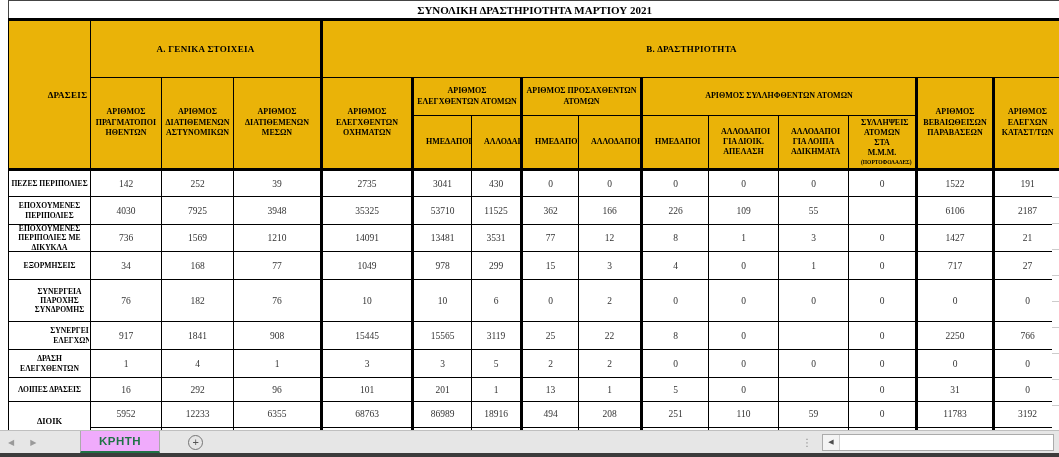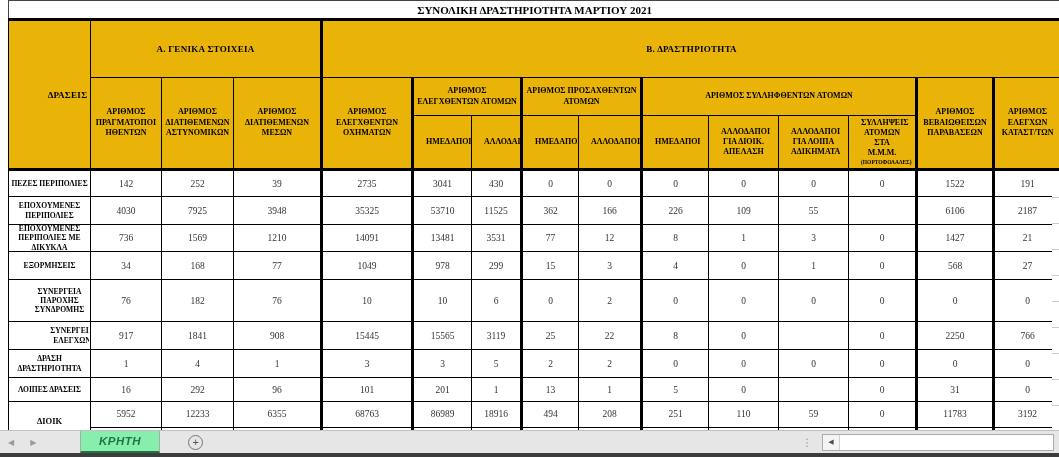--- a/index.html
+++ b/index.html
@@ -44,24 +44,24 @@
   
   .tabbar {
     position:absolute; left:0; top:430px; width:1059px; height:23px;
     background:#e6e6e6; border-top:1px solid #bfbfbf;
     font-family:"Liberation Sans", sans-serif;
     display:flex; align-items:stretch;
   }
   .navarrows { display:flex; align-items:center; gap:16px; padding:0 10px 0 8px; width:72px; }
   .navarrows span { color:#9a9a9a; font-size:8px; cursor:default; }
   .sheettab {
-    background:#86efac; border-left:1px solid #ababab; border-right:1px solid #ababab;
+    background:#f0abfc; border-left:1px solid #ababab; border-right:1px solid #ababab;
     border-bottom:2px solid #217346; margin-left:8px;
     display:flex; align-items:center; padding:0 18px;
-    color:#217346; font-weight:bold; font-size:11.5px; letter-spacing:.5px;font-style:italic;
+    color:#217346; font-weight:bold; font-size:11.5px; letter-spacing:.5px;
   }
   .addsheet {
     width:15px; height:15px; border:1.5px solid #757575; border-radius:50%;
     color:#555; font-size:11px; line-height:12px; text-align:center;
     align-self:center; margin-left:28px;
   }
   .dots {
     margin-left:auto; align-self:center; color:#8a8a8a;
     font-size:10px; letter-spacing:0; padding-right:10px;
   }
@@ -201,21 +201,21 @@
           <td class="num">77</td>
           <td class="num bl">1049</td>
           <td class="num bl">978</td>
           <td class="num">299</td>
           <td class="num bl">15</td>
           <td class="num">3</td>
           <td class="num bl">4</td>
           <td class="num">0</td>
           <td class="num">1</td>
           <td class="num">0</td>
-          <td class="num bl">568</td>
+          <td class="num bl">717</td>
           <td class="num bl">27</td>
         </tr>
         <tr style="height: 41px;">
           <td class="rowlabel">
             <div class="rl" style="height: 41px; padding-left: 20px;">ΣΥΝΕΡΓΕΙΑ ΠΑΡΟΧΗΣ ΣΥΝΔΡΟΜΗΣ</div>
           </td>
           <td class="num">76</td>
           <td class="num">182</td>
           <td class="num">76</td>
           <td class="num bl">10</td>
@@ -244,21 +244,21 @@
           <td class="num">22</td>
           <td class="num bl">8</td>
           <td class="num">0</td>
           <td class="num"></td>
           <td class="num">0</td>
           <td class="num bl">2250</td>
           <td class="num bl">766</td>
         </tr>
         <tr style="height: 27px;">
           <td class="rowlabel">
-            <div class="rl" style="height: 27px;">ΔΡΑΣΗ ΔΡΑΣΤΗΡΙΟΤΗΤΑ</div>
+            <div class="rl" style="height: 27px;">ΔΡΑΣΗ ΕΛΕΓΧΘΕΝΤΩΝ</div>
           </td>
           <td class="num">1</td>
           <td class="num">4</td>
           <td class="num">1</td>
           <td class="num bl">3</td>
           <td class="num bl">3</td>
           <td class="num">5</td>
           <td class="num bl">2</td>
           <td class="num">2</td>
           <td class="num bl">0</td>

